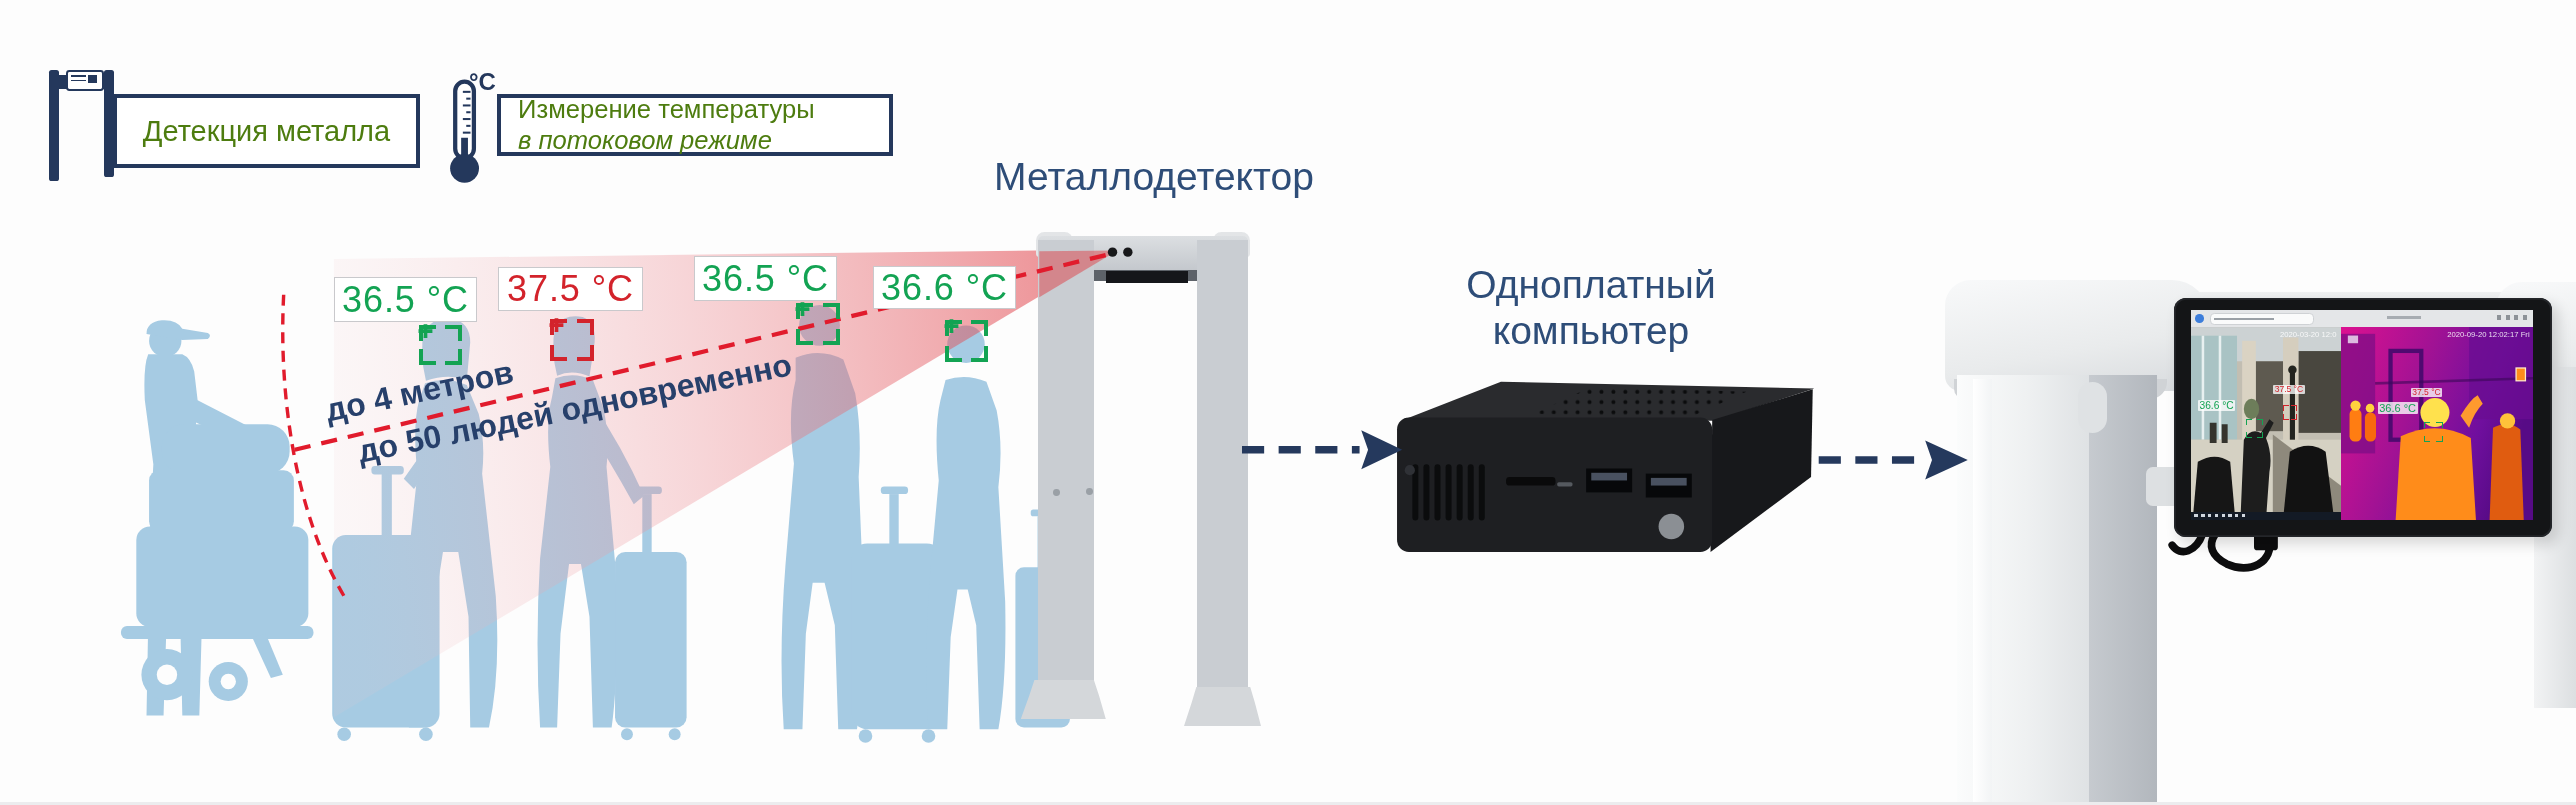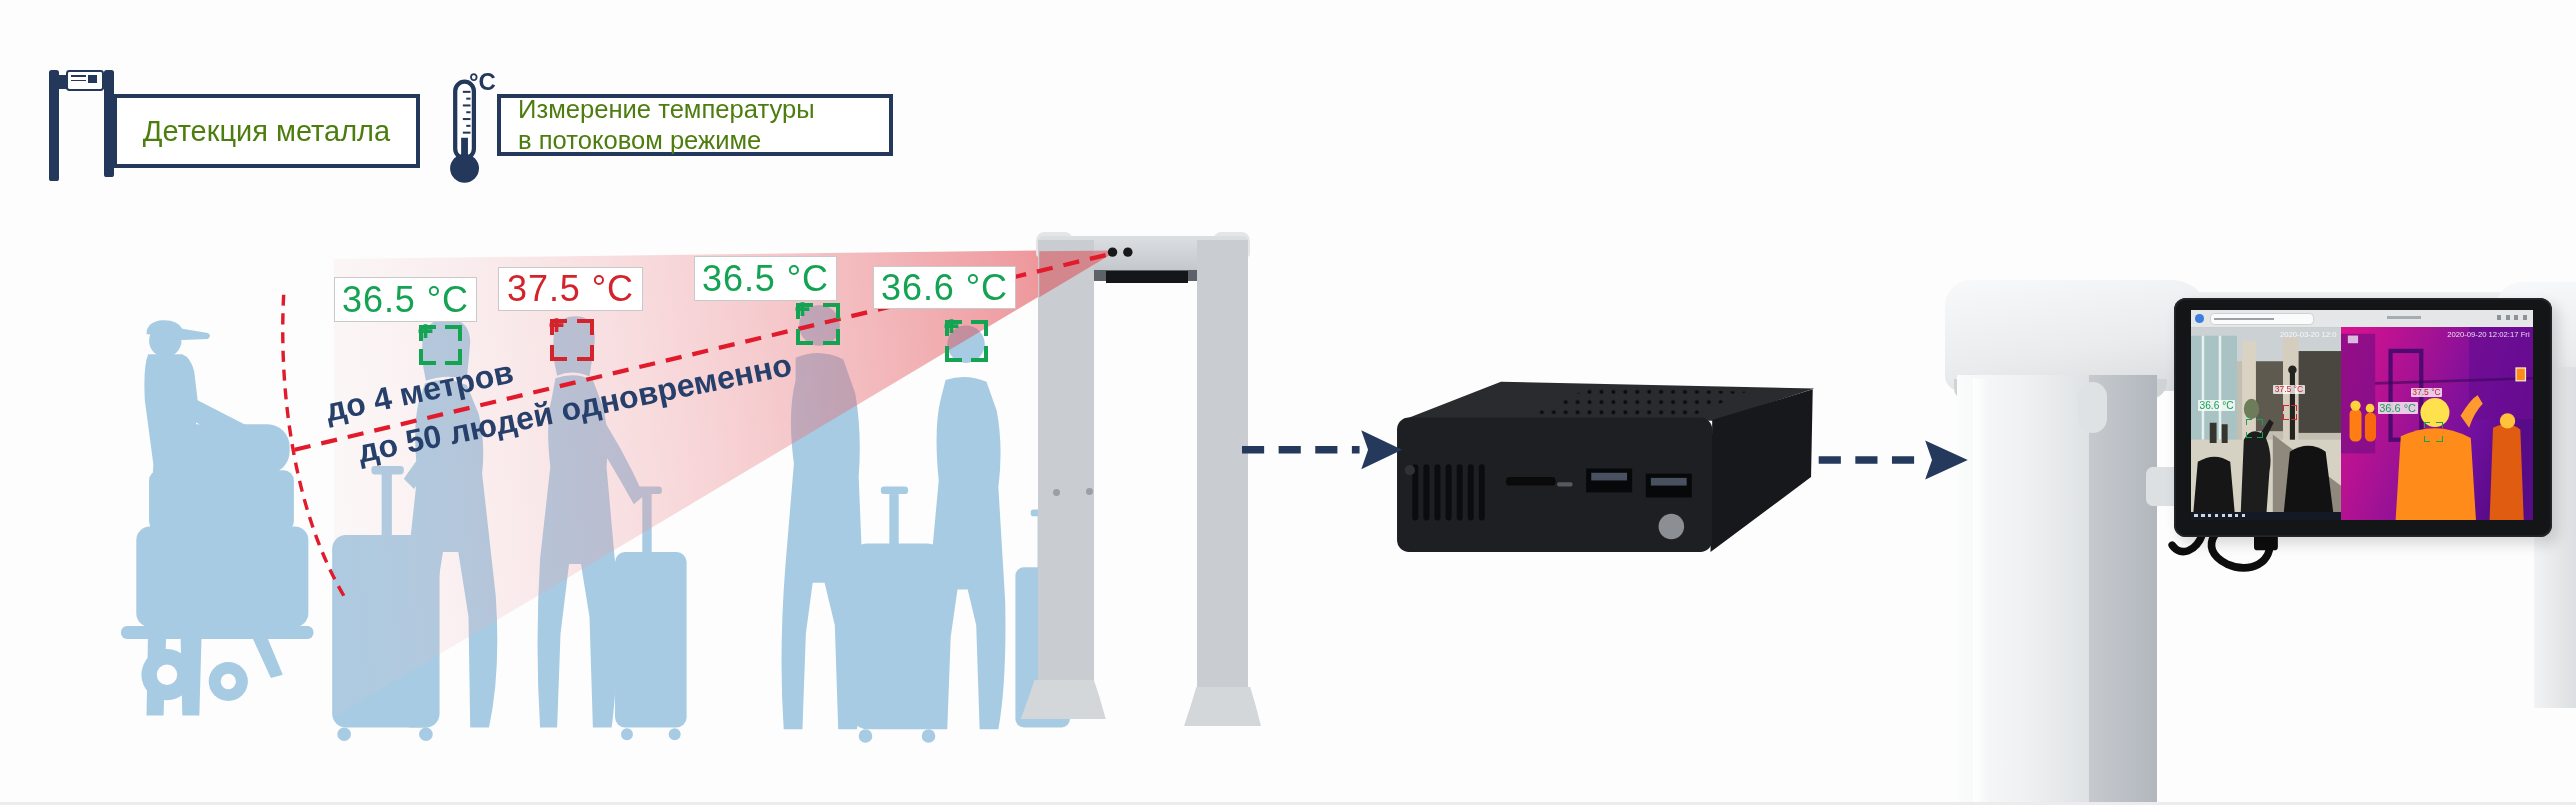--- a/index.html
+++ b/index.html
@@ -234,24 +234,29 @@
         <line x1="25" y1="56" x2="30" y2="56"></line>
       <line x1="21" y1="64" x2="30" y2="64"></line>
     </g>
     <rect x="19" y="70" width="8" height="30" fill="#24385c"></rect>
     <circle cx="23" cy="106" r="17" fill="#24385c"></circle>
   </svg>
   <div class="abs" style="left:469px;top:68px;font-size:24px;font-weight:600;color:#24385c;">°C</div>
   <div class="featbox right">
     <span>
       <span style="display:block;">Измерение температуры</span>
-      <span style="display:block;">в потоковом режиме</span>
+      <span style="display:block;font-style:italic;">в потоковом режиме</span>
     </span>
   </div>
 
+  <div class="devlabel" style="left:971px;top:155px;width:366px;">Металлодетектор</div>
+  <div class="devlabel" style="left:1395px;top:262px;width:392px;line-height:46px;">
+    <span style="display:block;">Одноплатный</span>
+    <span style="display:block;">компьютер</span>
+  </div>
 
   <div class="note" style="left:324px;top:373px;transform:rotate(-12deg);">до 4 метров</div>
   <div class="note" style="left:354px;top:390px;transform:rotate(-11.5deg);">до 50 людей одновременно</div>
 
   <div class="tempbox green" style="left:334px;top:277px;width:141px;height:43px;">
     <span>36.5 °C</span>
   </div>
   <div class="tempbox red" style="left:498px;top:267px;width:143px;height:42px;">
     <span>37.5 °C</span>
   </div>

